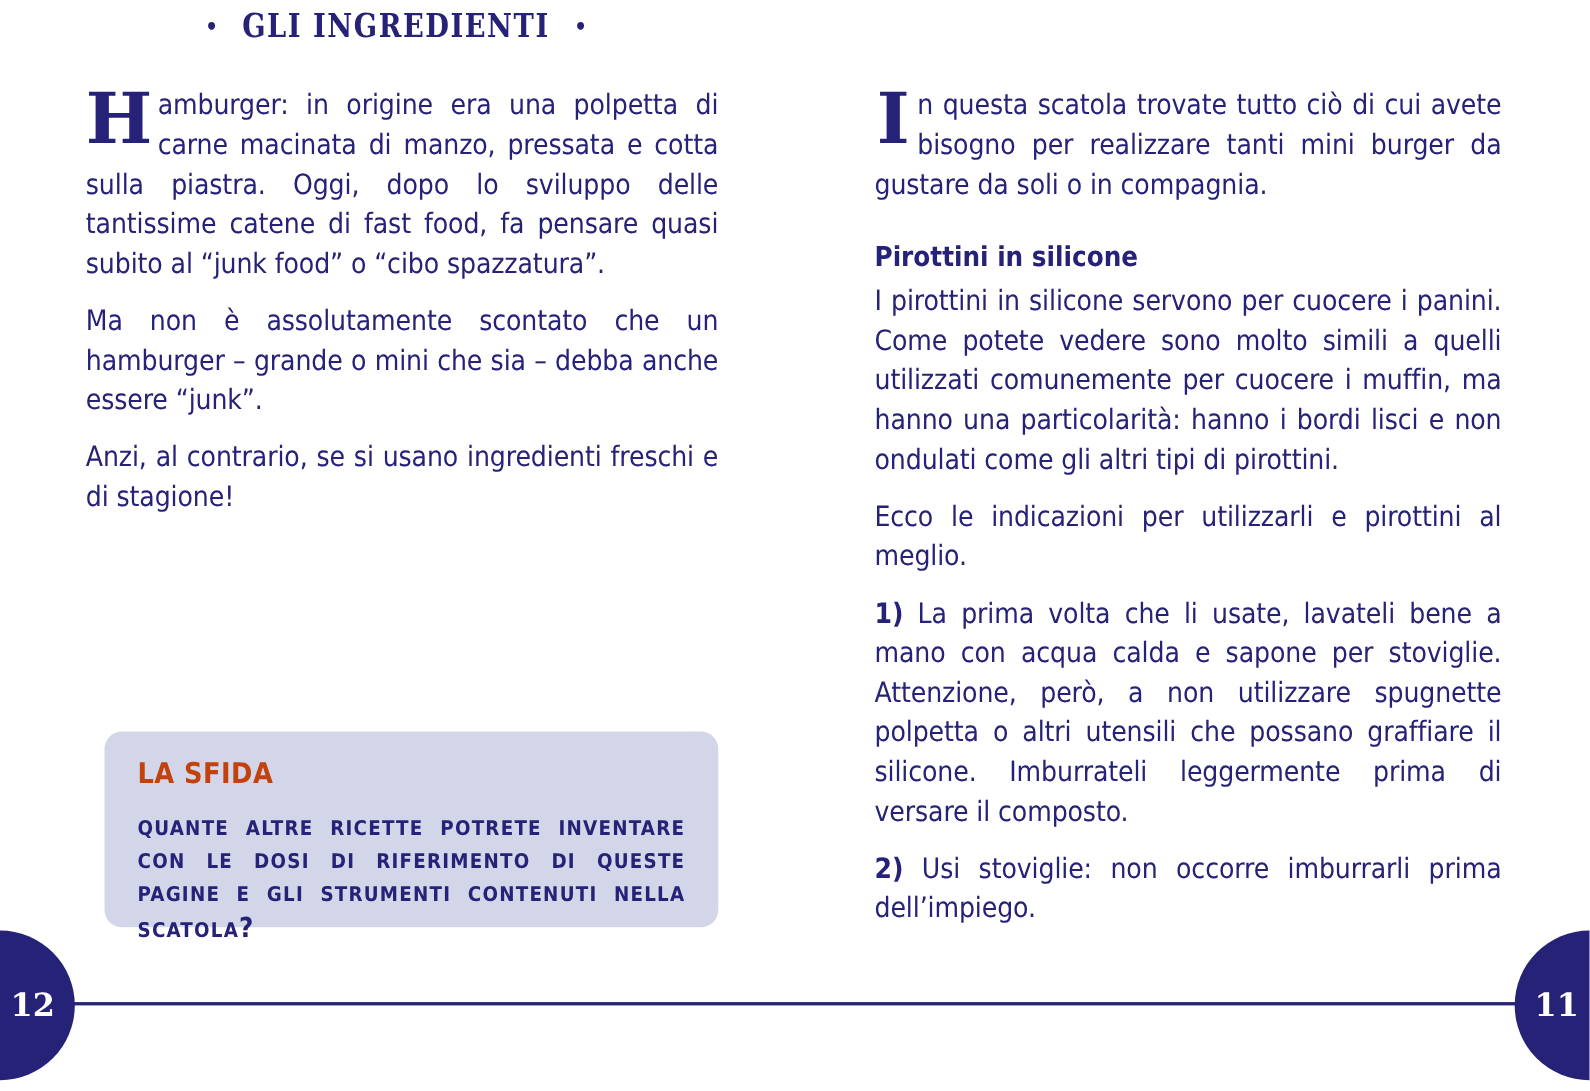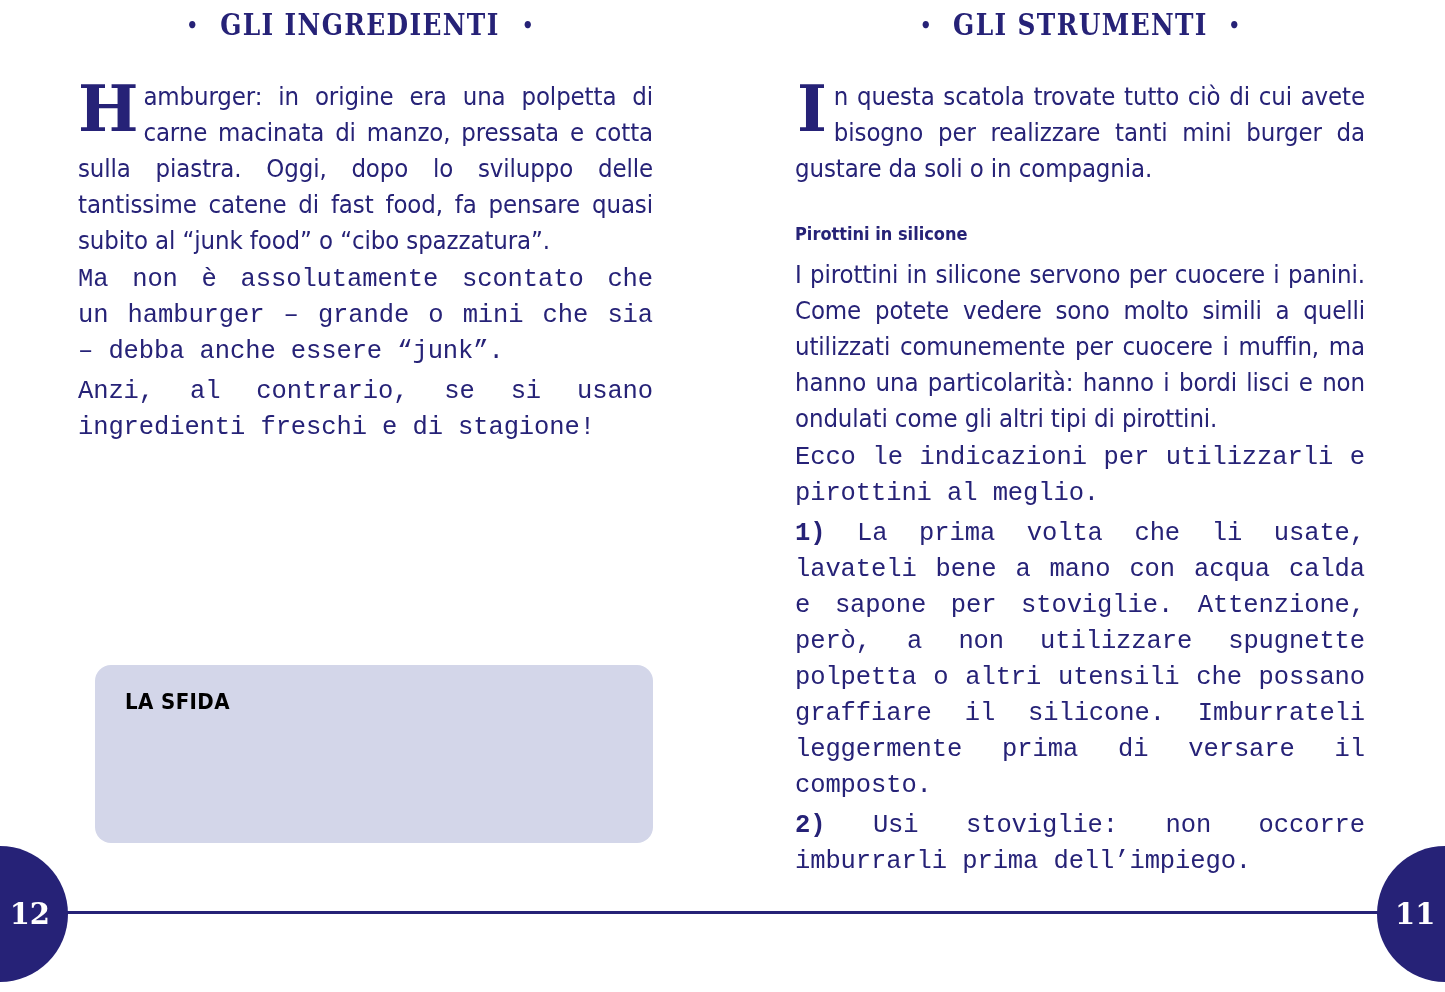--- a/index.html
+++ b/index.html
@@ -83,50 +83,50 @@
     padding: 3px 3px 0 0;
     margin: 0 2px 0 0;
     color: #262277;
   }
   .dropcap.narrow {
     padding-right: 5px;
     margin-left: 2px;
   }
 
   .para { margin: 0; }
-  .para + .para { margin-top: 4px; font-family: Liberation Mono, monospace; }
+  .para + .para { margin-top: 16px; }
 
   .sub-head {
-    font-size: 18px;
+    font-size: 25px;
     line-height: 36px;
     font-weight: 700;
     margin: 30px 0 4px 0;
   }
 
   .listnum { font-weight: 700; }
 
   
   #sfida-box {
     position: absolute;
     left: 95px;
     top: 665px;
     width: 558px;
     height: 178px;
     background: #d3d6e9;
     border-radius: 16px;
     box-sizing: border-box;
     padding: 26px 30px 0 30px;
   }
   #sfida-title {
-    font-size: 22px;
+    font-size: 26px;
     font-weight: 700;
     letter-spacing: 0.4px;
     line-height: 1;
     margin: 0 0 22px 0;
-    color: #000000;
+    color: #c2410c;
   }
   #sfida-body {
     font-size: 18.5px;
     font-weight: 700;
     line-height: 30px;
     letter-spacing: 1.1px;
     margin: 0;
     text-align: justify;
     color: #262277;
   }
@@ -182,25 +182,23 @@
   <div class="column" id="col-left">
     <div class="body-text para">
       <span class="dropcap">H</span><span>amburger: in origine era una polpetta di carne macinata di manzo, pressata e cotta sulla piastra. Oggi, dopo lo sviluppo delle tantissime catene di fast food, fa pensare quasi subito al “junk food” o “cibo spazzatura”.</span>
     </div>
     <div class="body-text para">Ma non è assolutamente scontato che un hamburger – grande o mini che sia – debba anche essere “junk”.</div>
     <div class="body-text para">Anzi, al contrario, se si usano ingredienti freschi e di stagione!</div>
   </div>
 
   <div id="sfida-box">
     <div id="sfida-title">LA SFIDA</div>
-  </div>
-
-  <div class="col-title" id="title-right">
-    <span class="dot">•</span><span class="ttl">GLI STRUMENTI</span><span class="dot">•</span>
-  </div>
+    <div id="sfida-body"><span>QUANTE ALTRE RICETTE POTRETE INVENTARE CON LE DOSI DI RIFERIMENTO DI QUESTE PAGINE E GLI STRUMENTI CONTENUTI NELLA SCATOLA</span><span class="qmark">?</span></div>
+  </div>
+
 
   <div class="column" id="col-right">
     <div class="body-text para">
       <span class="dropcap narrow">I</span><span>n questa scatola trovate tutto ciò di cui avete bisogno per realizzare tanti mini burger da gustare da soli o in compagnia.</span>
     </div>
     <div class="sub-head">Pirottini in silicone</div>
     <div class="body-text para">I pirottini in silicone servono per cuocere i panini. Come potete vedere sono molto simili a quelli utilizzati comunemente per cuocere i muffin, ma hanno una particolarità: hanno i bordi lisci e non ondulati come gli altri tipi di pirottini.</div>
     <div class="body-text para">Ecco le indicazioni per utilizzarli e pirottini al meglio.</div>
     <div class="body-text para">
       <span class="listnum">1)</span><span> La prima volta che li usate, lavateli bene a mano con acqua calda e sapone per stoviglie. Attenzione, però, a non utilizzare spugnette polpetta o altri utensili che possano graffiare il silicone. Imburrateli leggermente prima di versare il composto.</span>

